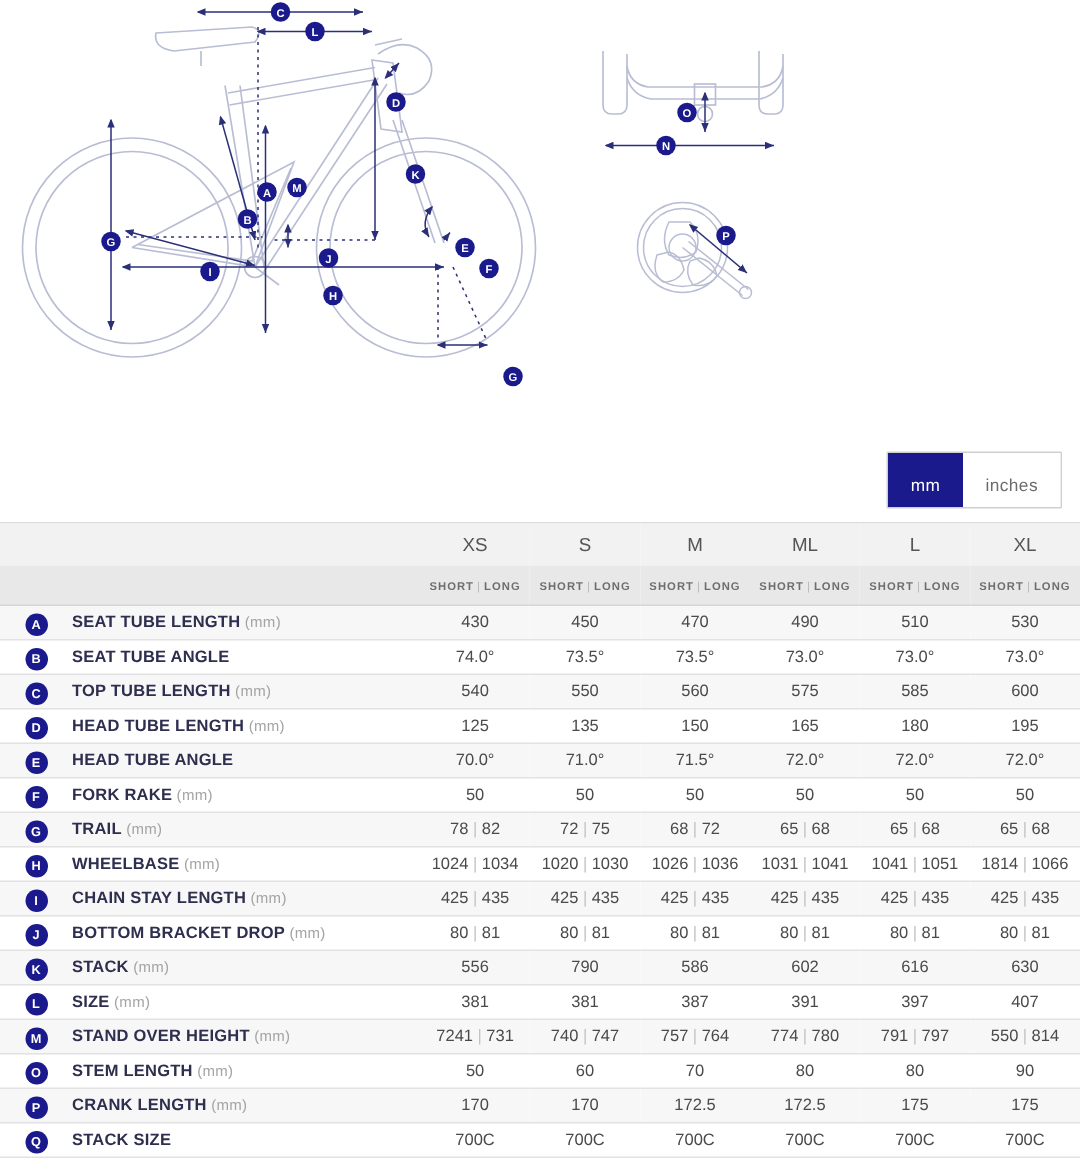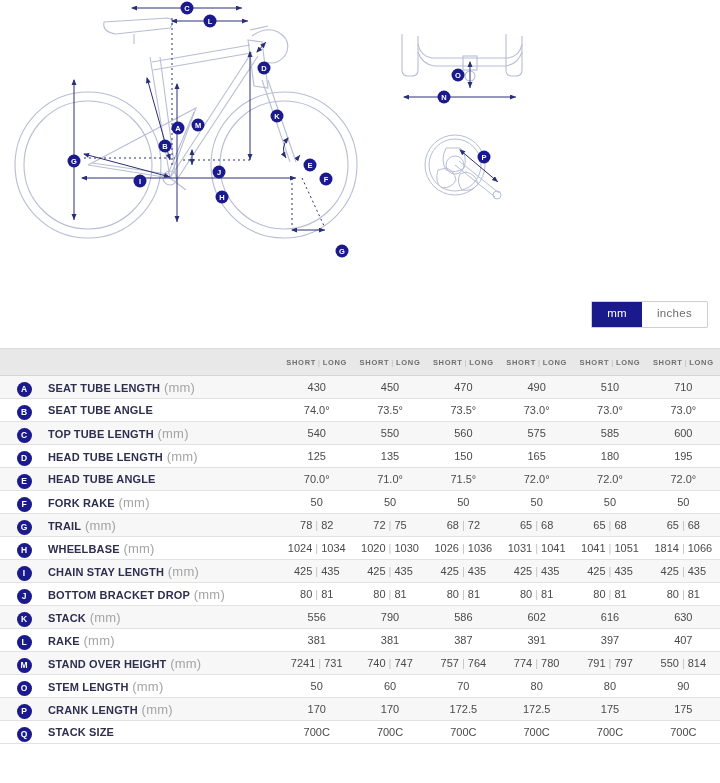--- a/index.html
+++ b/index.html
@@ -37,21 +37,21 @@
     top: 11px;
     display: flex;
     border: 1px solid #cfcfcf;
     background: #fff;
     border-radius: 1px;
     overflow: hidden;
   }
   .unit-btn {
     font-size: 11.5px;
     letter-spacing: .3px;
-    padding: 6px 15px 7px;
+    padding: 17px 15px 7px;
     cursor: pointer;
     user-select: none;
     line-height: 1;
     font-family: "Liberation Sans", sans-serif;
   }
   .unit-btn.active {
     background: #1a1a8c;
     color: #ffffff;
   }
   .unit-btn.inactive {
@@ -121,21 +121,21 @@
   }
   td.label-cell {
     font-size: 11px;
     font-weight: 700;
     color: #2e2e4f;
     letter-spacing: .15px;
     vertical-align: middle;
     padding-left: 2px;
   }
   .unit-sub {
-    font-size: 13px;
+    font-size: 10px;
     font-weight: 400;
     color: #a4a4a4;
     letter-spacing: .2px;
     text-align: right;
   }
   td.val-cell {
     text-align: center;
     font-size: 11px;
     color: #4a4a4a;
     vertical-align: middle;
@@ -323,40 +323,49 @@
       <col class="c-badge">
         <col class="c-label">
       <col class="c-size">
         <col class="c-size">
         <col class="c-size">
       <col class="c-size">
         <col class="c-size">
         <col class="c-size">
     </colgroup>
     <thead>
+      <tr class="size-row" id="size-row">
+        <th class="blank" colspan="2"></th>
+      <th>XS</th>
+          <th>S</th>
+          <th>M</th>
+          <th>ML</th>
+          <th>L</th>
+          <th>XL</th>
+        </tr>
       <tr class="sub-row" id="sub-row">
         <th class="blank" colspan="2"></th>
       <th><span>SHORT</span><span class="sl-sep">|</span><span>LONG</span></th>
           <th><span>SHORT</span><span class="sl-sep">|</span><span>LONG</span></th>
           <th><span>SHORT</span><span class="sl-sep">|</span><span>LONG</span></th>
           <th><span>SHORT</span><span class="sl-sep">|</span><span>LONG</span></th>
           <th><span>SHORT</span><span class="sl-sep">|</span><span>LONG</span></th>
           <th><span>SHORT</span><span class="sl-sep">|</span><span>LONG</span></th>
         </tr>
     </thead>
     <tbody id="geo-body">
         <tr class="even">
           <td class="badge-cell"><span class="badge">A</span></td>
           <td class="label-cell"><span>SEAT TUBE LENGTH</span><span class="unit-sub"> (mm)</span></td>
           <td class="val-cell"><span>430</span></td>
           <td class="val-cell"><span>450</span></td>
           <td class="val-cell"><span>470</span></td>
           <td class="val-cell"><span>490</span></td>
           <td class="val-cell"><span>510</span></td>
-          <td class="val-cell"><span>710</span></td>
+          <td class="val-cell"><span>530</span></td>
         </tr>
         <tr class="odd">
           <td class="badge-cell"><span class="badge">B</span></td>
           <td class="label-cell"><span>SEAT TUBE ANGLE</span></td>
           <td class="val-cell"><span>74.0°</span></td>
           <td class="val-cell"><span>73.5°</span></td>
           <td class="val-cell"><span>73.5°</span></td>
           <td class="val-cell"><span>73.0°</span></td>
           <td class="val-cell"><span>73.0°</span></td>
           <td class="val-cell"><span>73.0°</span></td>
@@ -446,21 +455,21 @@
           <td class="label-cell"><span>STACK</span><span class="unit-sub"> (mm)</span></td>
           <td class="val-cell"><span>556</span></td>
           <td class="val-cell"><span>790</span></td>
           <td class="val-cell"><span>586</span></td>
           <td class="val-cell"><span>602</span></td>
           <td class="val-cell"><span>616</span></td>
           <td class="val-cell"><span>630</span></td>
         </tr>
         <tr class="odd">
           <td class="badge-cell"><span class="badge">L</span></td>
-          <td class="label-cell"><span>RAKE</span><span class="unit-sub"> (mm)</span></td>
+          <td class="label-cell"><span>SIZE</span><span class="unit-sub"> (mm)</span></td>
           <td class="val-cell"><span>381</span></td>
           <td class="val-cell"><span>381</span></td>
           <td class="val-cell"><span>387</span></td>
           <td class="val-cell"><span>391</span></td>
           <td class="val-cell"><span>397</span></td>
           <td class="val-cell"><span>407</span></td>
         </tr>
         <tr class="even">
           <td class="badge-cell"><span class="badge">M</span></td>
           <td class="label-cell"><span>STAND OVER HEIGHT</span><span class="unit-sub"> (mm)</span></td>

